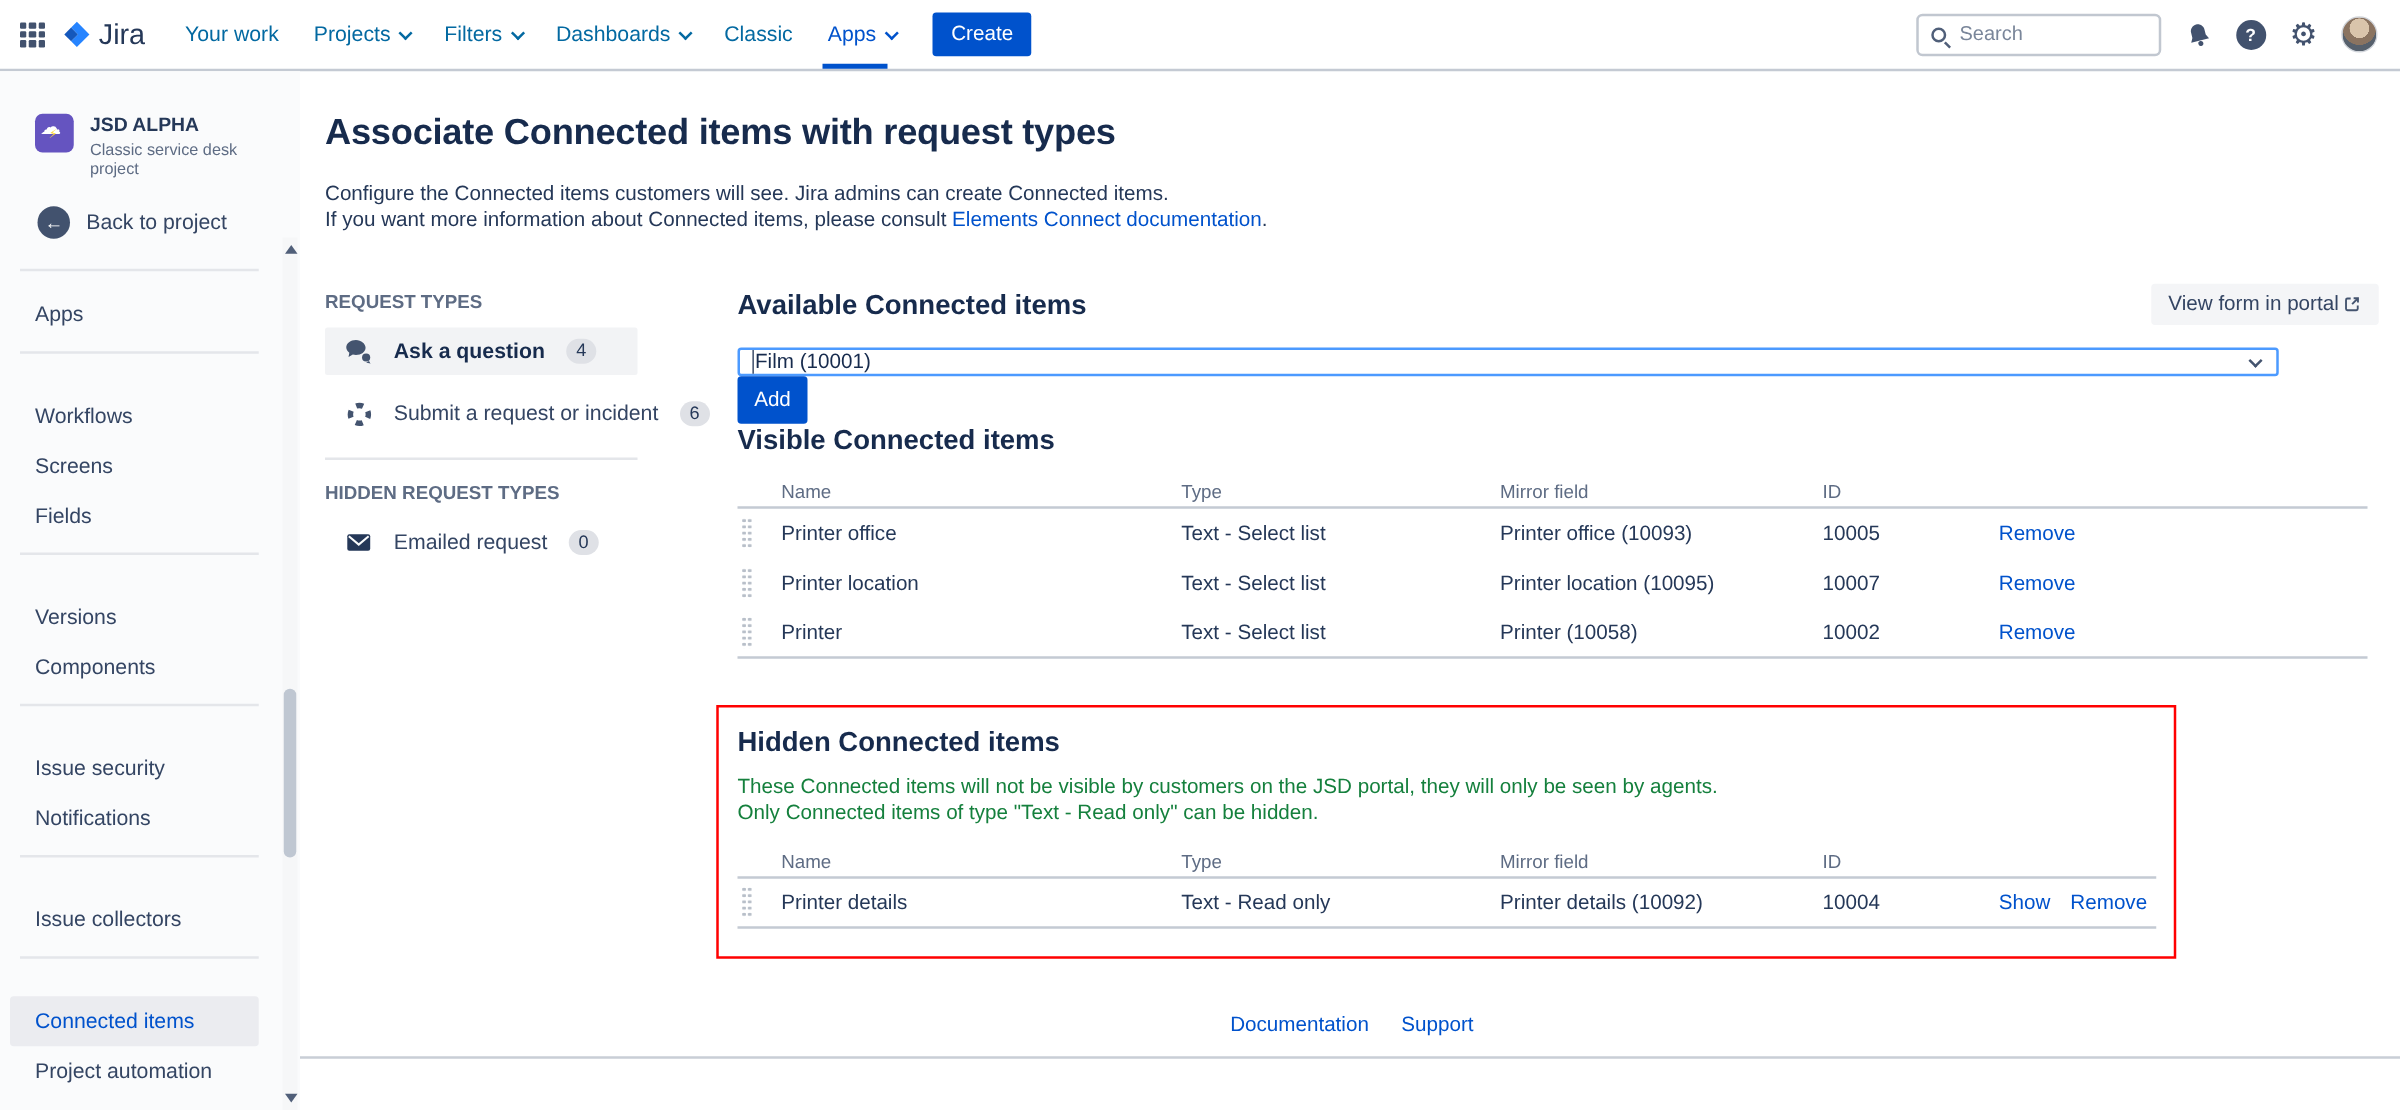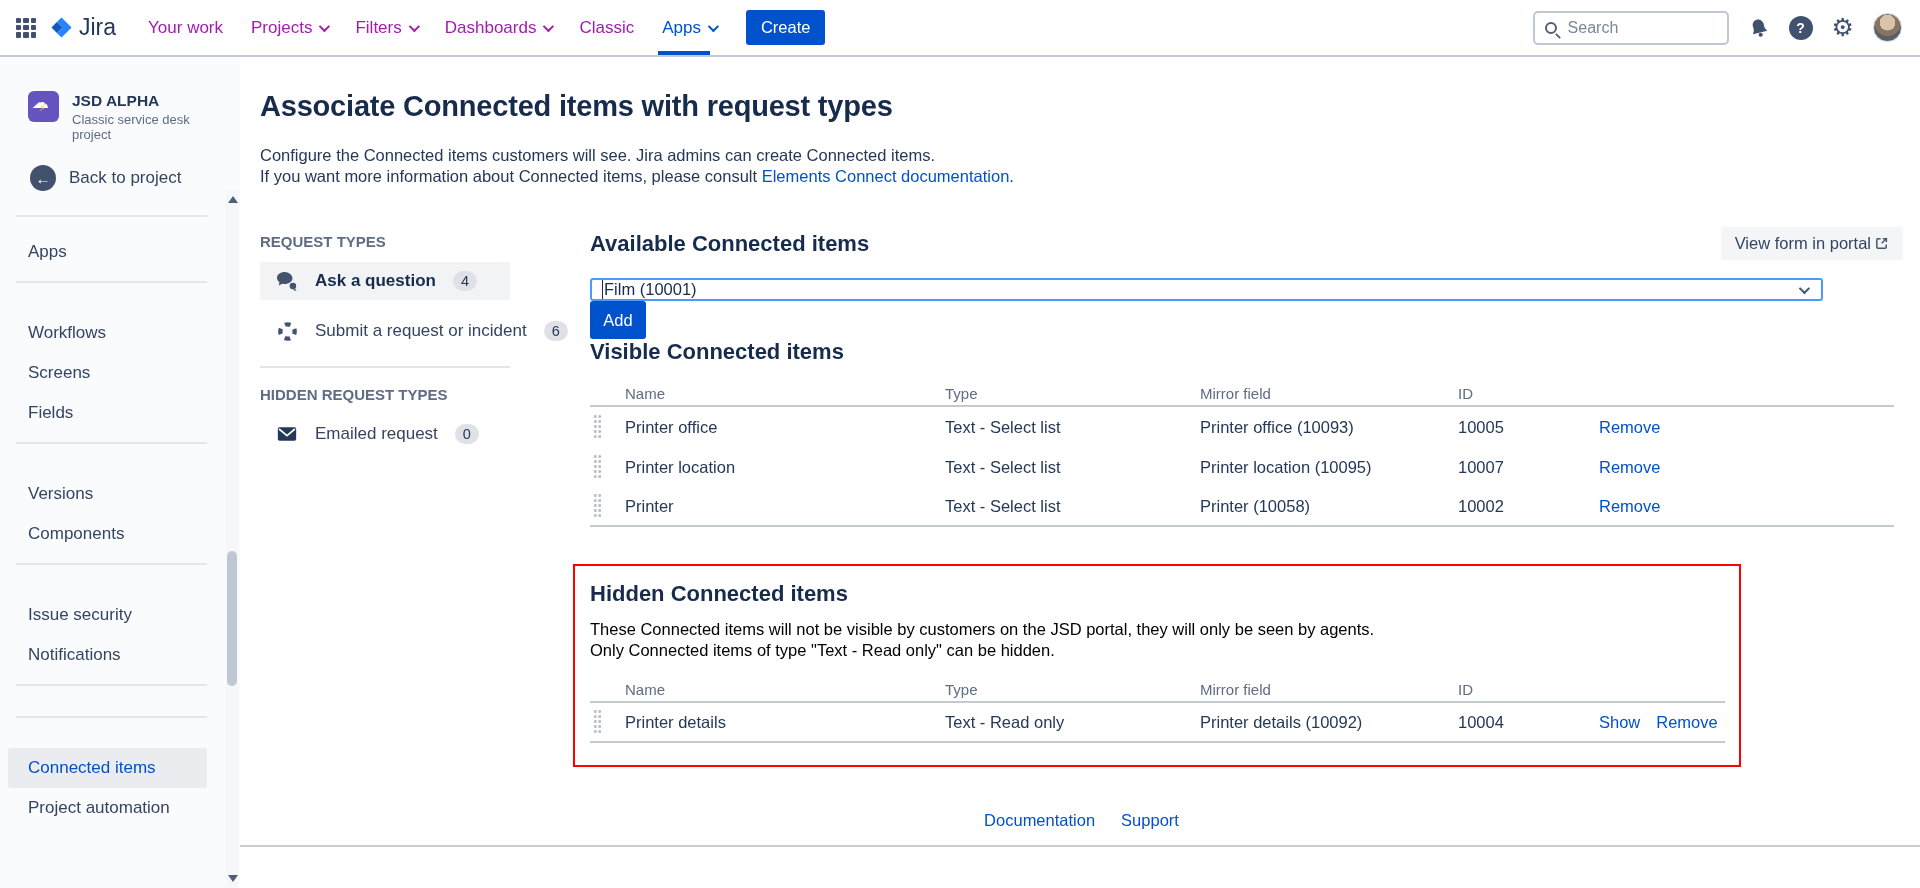--- a/index.html
+++ b/index.html
@@ -7,21 +7,21 @@
               font-family:"Liberation Sans", sans-serif; color:#172B4D; overflow:hidden; }
   a { text-decoration:none; color:#0052CC; cursor:pointer; }
 
   
   .topnav { height:57px; display:flex; align-items:center; padding:0 18px 0 16px;
             border-bottom:2px solid #C4CAD3; background:#fff; position:relative; }
   .appgrid { width:20px; height:20px; display:grid; grid-template-columns:repeat(3,1fr); gap:2px; margin-right:14px; cursor:pointer; }
   .appgrid span { background:#42526E; border-radius:1px; }
   .logo { display:flex; align-items:center; gap:6px; margin-right:18px; cursor:pointer; }
   .logo-text { font-size:23px; font-weight:500; color:#253858; }
-  .nav-item { margin:0 14px; font-size:17px; color:#a21caf; display:flex; align-items:center; gap:7px; cursor:pointer; height:55px; position:relative; }
+  .nav-item { margin:0 14px; font-size:17px; color:#0369a1; display:flex; align-items:center; gap:7px; cursor:pointer; height:55px; position:relative; }
   .nav-item.active { color:#0052CC; }
   .nav-item.active .underline { position:absolute; bottom:0; left:-4px; right:6px; height:4px; background:#0052CC; }
   .chev { width:8px; height:8px; border-right:2px solid currentColor; border-bottom:2px solid currentColor;
           transform:rotate(45deg) translateY(-2px); display:inline-block; }
   .create-btn { margin-left:16px; height:35px; padding:0 15px; background:#0052CC; color:#fff; border:none;
                 border-radius:3px; font-size:16.5px; font-weight:500; cursor:pointer; font-family:inherit; }
   .nav-right { margin-left:auto; display:flex; align-items:center; gap:19px; }
   .searchbox { width:196px; height:34px; border:2px solid #C1C7D0; border-radius:5px; display:flex; align-items:center; padding:0 10px; gap:9px; background:#fff; }
   .mag { width:12px; height:12px; border:2px solid #505F79; border-radius:50%; position:relative; flex:none; }
   .mag::after { content:""; position:absolute; width:2px; height:6px; background:#505F79; transform:rotate(-45deg); left:10px; top:9px; }
@@ -102,21 +102,21 @@
   .trow.last { border-bottom:2px solid #C4CAD3; }
   .c { padding-left:5px; font-size:16.5px; color:#253858; white-space:nowrap; }
   .c.actions { display:flex; gap:16px; }
   .c.actions a { font-size:16.5px; }
   .handle { width:9px; height:26px; margin-left:3px; cursor:grab;
             background-image:radial-gradient(circle, #B8BFC9 1.3px, transparent 1.5px); background-size:4.5px 5px; }
 
   
   .hidden-section { margin-top:54px; position:relative; }
   .red-box { position:absolute; left:-17px; top:-17px; width:1168px; height:203px; border:2px solid #FF0000; pointer-events:none; }
-  .hid-desc { margin:12px 0 0 0; font-size:16.5px; line-height:21px; color:#000000; }
+  .hid-desc { margin:12px 0 0 0; font-size:16.5px; line-height:21px; color:#15803d; }
 
   
   .footer-links { display:flex; justify-content:center; gap:26px; margin-top:68px; font-size:16.5px; }
   .footer-divider { border:none; border-top:2px solid #C9CED6; margin:15px -17px 0 -20px; }
 
   
   svg { display:block; }
 </style>
 </head>
 <body>
@@ -212,20 +212,23 @@
     <ul class="side-group">
       <li>Versions</li>
       <li>Components</li>
     </ul>
     <hr class="side-divider tight">
     <ul class="side-group">
       <li>Issue security</li>
       <li>Notifications</li>
     </ul>
     <hr class="side-divider tight">
+    <ul class="side-group">
+      <li>Issue collectors</li>
+    </ul>
     <hr class="side-divider tight">
     <ul class="side-group">
       <li class="active">Connected items</li>
       <li>Project automation</li>
     </ul>
 
     <div class="sb-track">
       <span class="sb-up"></span>
       <span class="sb-thumb"></span>
       <span class="sb-down"></span>

